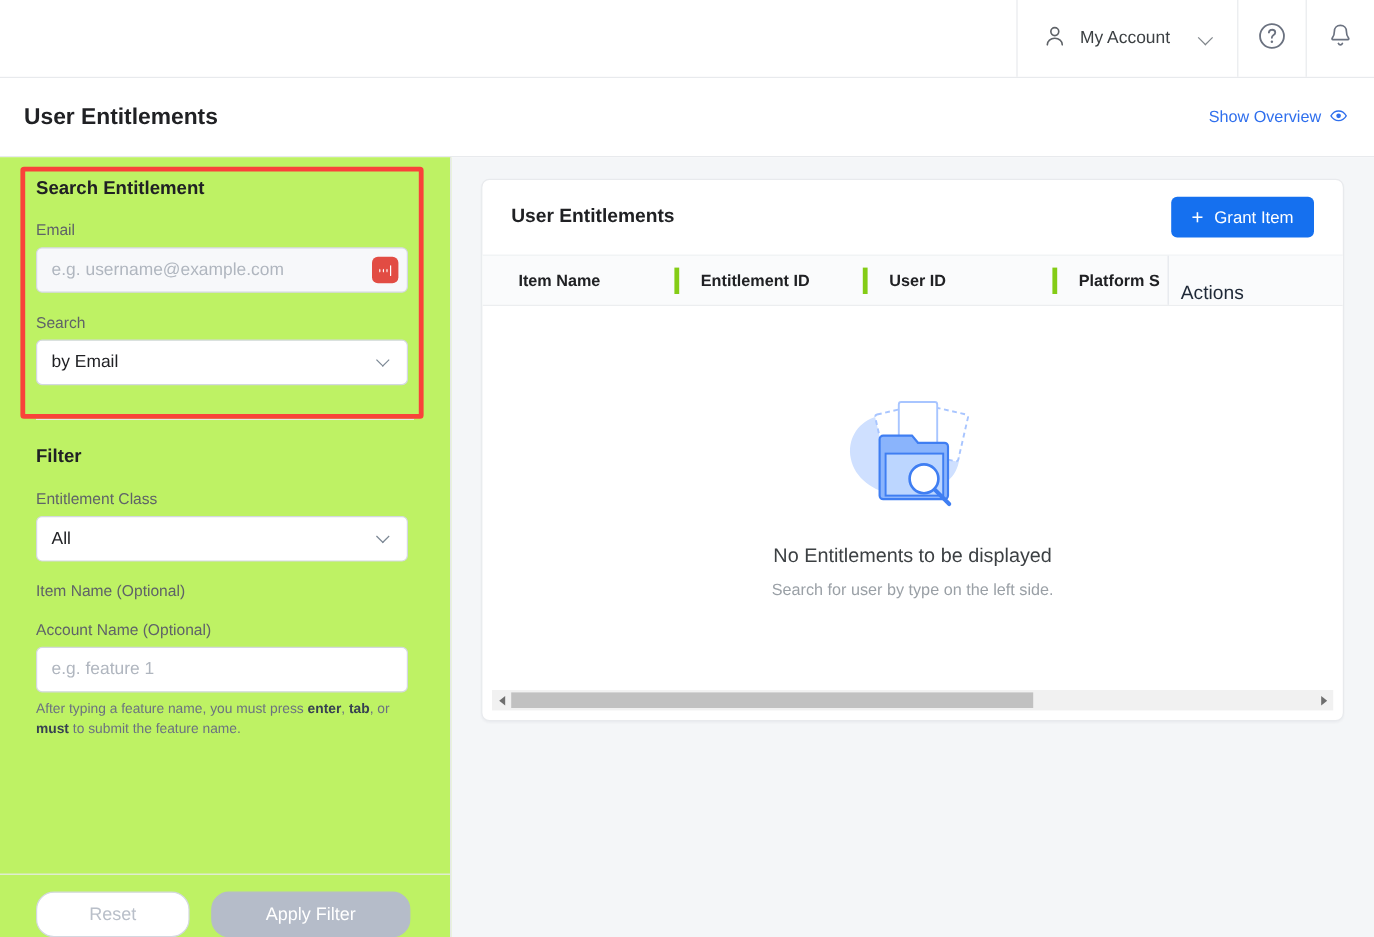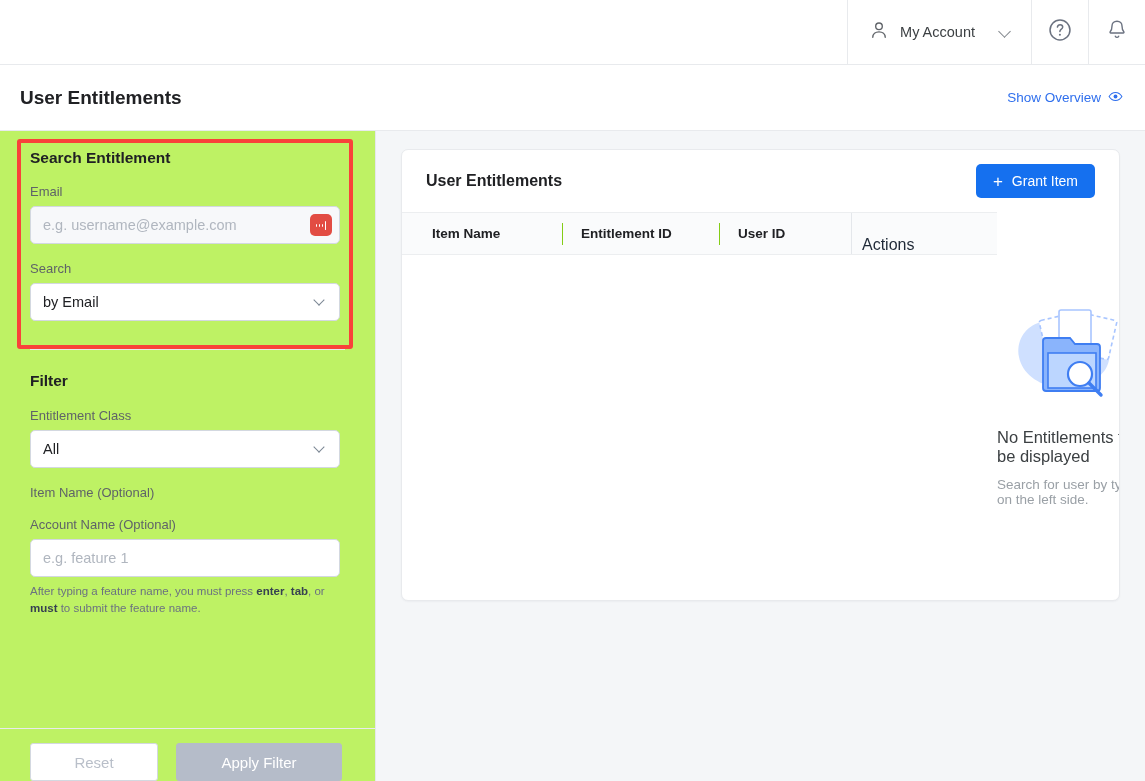--- a/index.html
+++ b/index.html
@@ -125,21 +125,21 @@
     font-size: 11.5px; color: #6b7280; line-height: 1.45;
     width: 310px; margin-top: 6px;
   }
   .hint b { font-weight: bold; color:#374151; }
 
   .sb-footer {
     flex: none; padding: 14px 30px 0 30px;
     display: flex; gap: 18px;
   }
   .btn {
-    height: 38px; border-radius: 3px; font-size: 15px;
+    height: 38px; border-radius: 15px; font-size: 15px;
     display:flex; align-items:center; justify-content:center;
     font-family: inherit;
   }
   .btn-reset {
     width: 128px; background:#fff; border:1px solid #d3d8e0; color:#b9bfc9;
   }
   .btn-apply {
     width: 166px; background:#b5bcc9; border:1px solid #b5bcc9; color:#fff;
   }
 
@@ -161,32 +161,32 @@
   }
   .card-title { font-size: 16px; font-weight: bold; color:#202124; }
   .grant-btn {
     height: 34px; padding: 0 17px; border:0; border-radius: 5px;
     background: #1570ef; color:#fff; font-size: 14px;
     display:flex; align-items:center; gap:9px; cursor:pointer;
     font-family: inherit;
   }
   .plus { font-size: 17px; line-height: 1; font-weight: normal; }
 
-  .table-wrap { flex:1; display:flex; flex-direction:row; position:relative; overflow:hidden; }
+  .table-wrap { flex:1; display:flex; flex-direction:column; position:relative; overflow:hidden; }
   .thead {
     height: 43px; flex:none;
     background:#fafbfc;
     border-top:1px solid #eceef0; border-bottom:1px solid #eceef0;
     display:flex; align-items:center;
     position: relative;
   }
   .th {
     font-size: 13.5px; font-weight:bold; color:#202124;
     padding-left: 8px; height: 22px; display:flex; align-items:center;
-    border-left: 1px solid #84cc16;
+    border-left: 4px solid #84cc16;
   }
   .th:first-child { border-left: 0; }
   .th-actions {
     position:absolute; right:0; top:0; height:100%;
     background:#fafbfc; display:flex; align-items:flex-end;
     padding-left: 10px; width: 146px;
     border-left: 1px solid #e4e7eb;
   }
 
   .empty {

